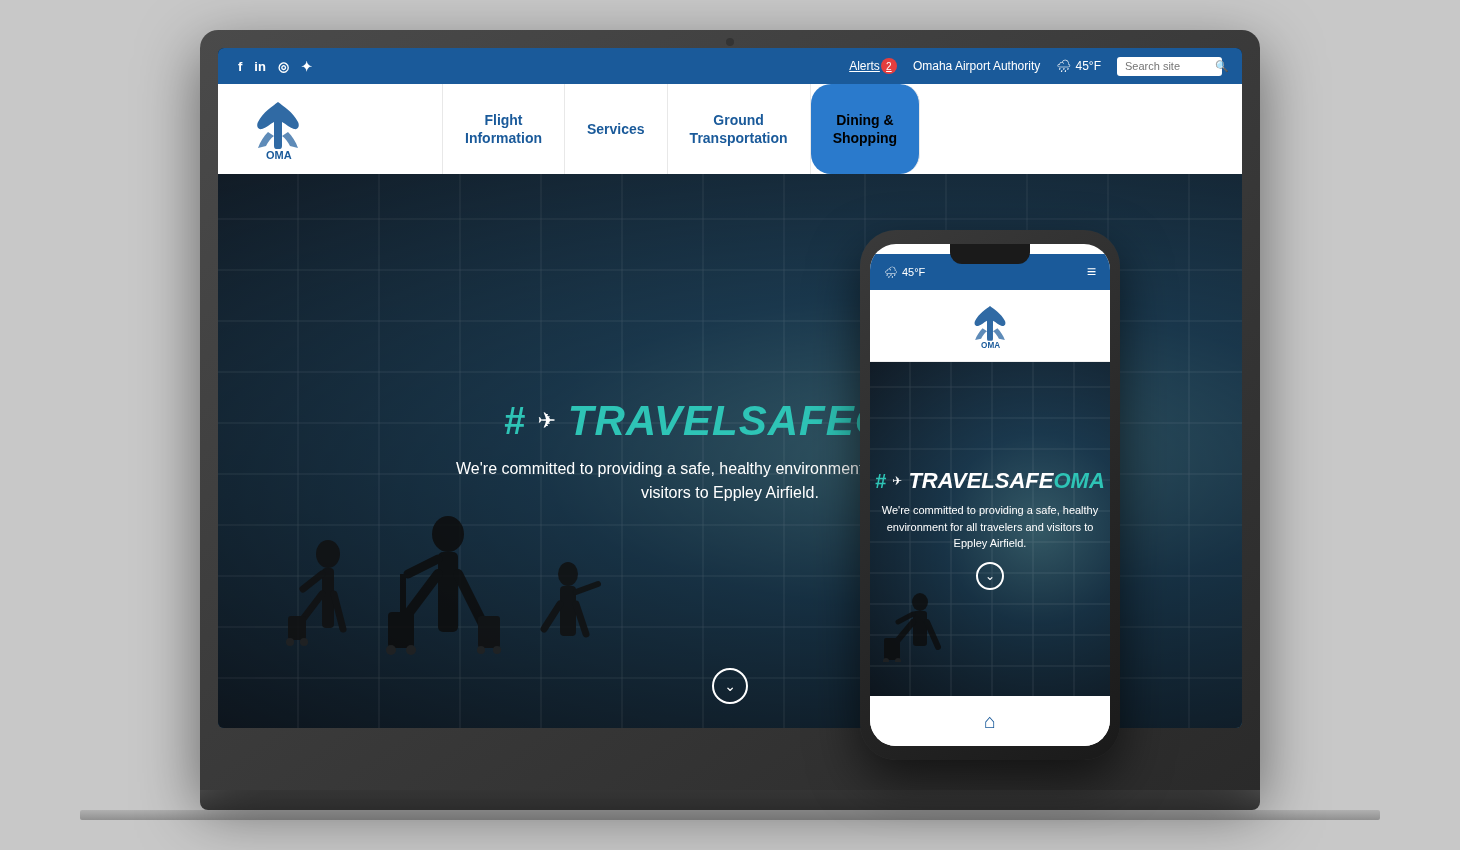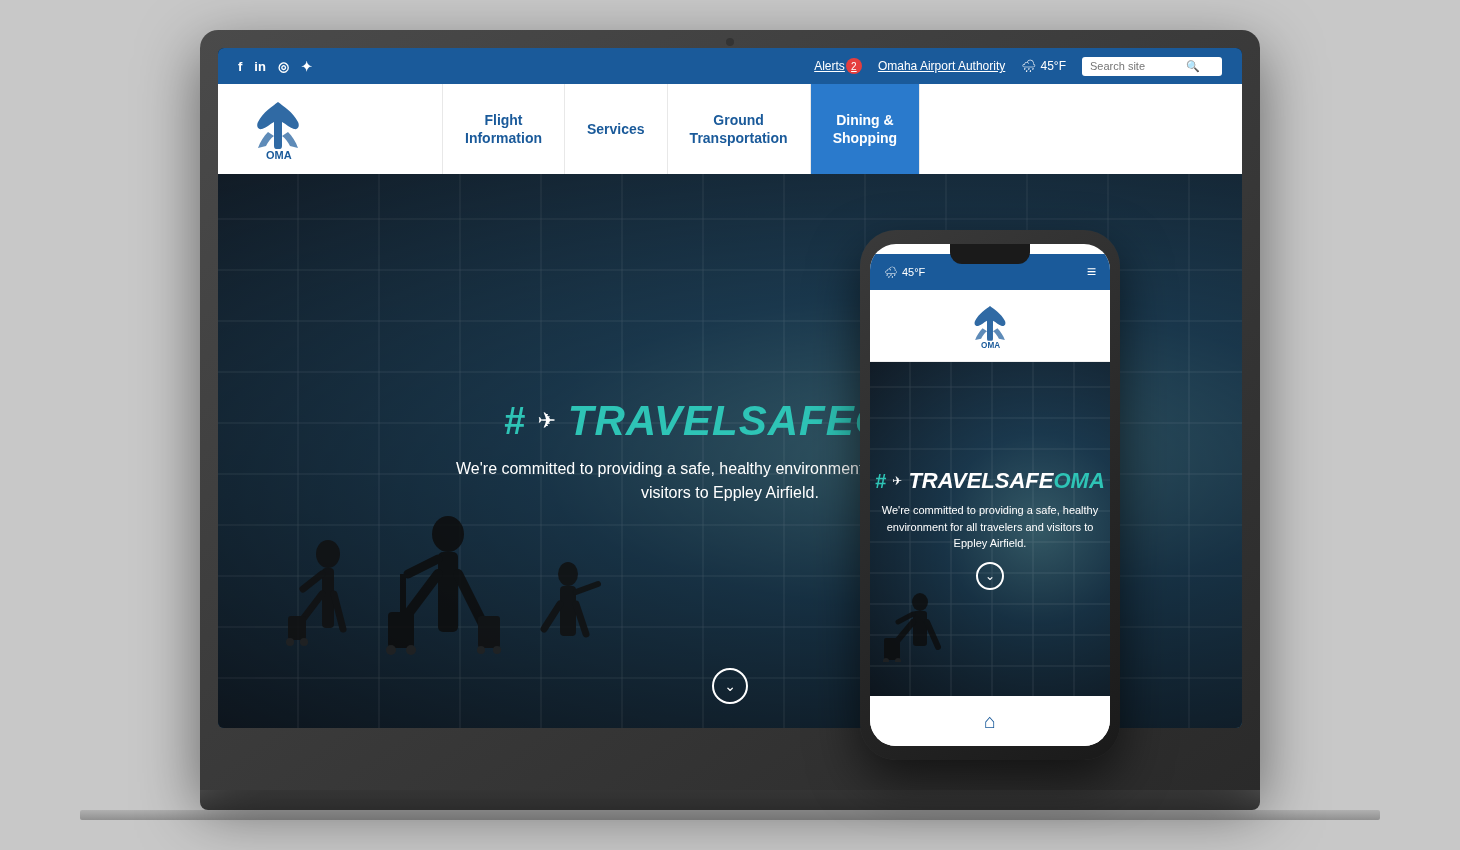--- a/index.html
+++ b/index.html
@@ -91,37 +91,35 @@
       width: 16px;
       height: 16px;
       font-size: 10px;
       display: flex;
       align-items: center;
       justify-content: center;
     }
     .authority-link {
       color: white;
       font-size: 12px;
-      text-decoration: underline;
     }
     .weather {
       color: white;
       font-size: 12px;
       display: flex;
       align-items: center;
       gap: 4px;
     }
     .search-bar {
       background: white;
       border-radius: 3px;
       padding: 3px 8px;
       display: flex;
       align-items: center;
-      gap: 6px;
-      width: 140px;
+      width: 105px;
     }
     .search-bar input {
       border: none;
       outline: none;
       font-size: 11px;
       color: #999;
       width: 90px;
       background: transparent;
     }
     .search-icon-small {
@@ -176,21 +174,22 @@
     }
     .nav-item:first-child {
       border-left: 1px solid #e8e8e8;
     }
     .nav-item.active {
       background: #1a5a9a;
       color: white;
     }
     .nav-item-dining {
       background: #2a7acc;
-      color: #ffffff;
+      color: #000000;
+      border-radius: 20px;
     }
 
     
     .hero {
       flex: 1;
       background: linear-gradient(rgba(0,0,0,0.3), rgba(0,0,0,0.5)),
         linear-gradient(135deg, #1a3a5c 0%, #2d6a9f 30%, #4a8fb0 60%, #6aaccc 100%);
       position: relative;
       display: flex;
       flex-direction: column;

